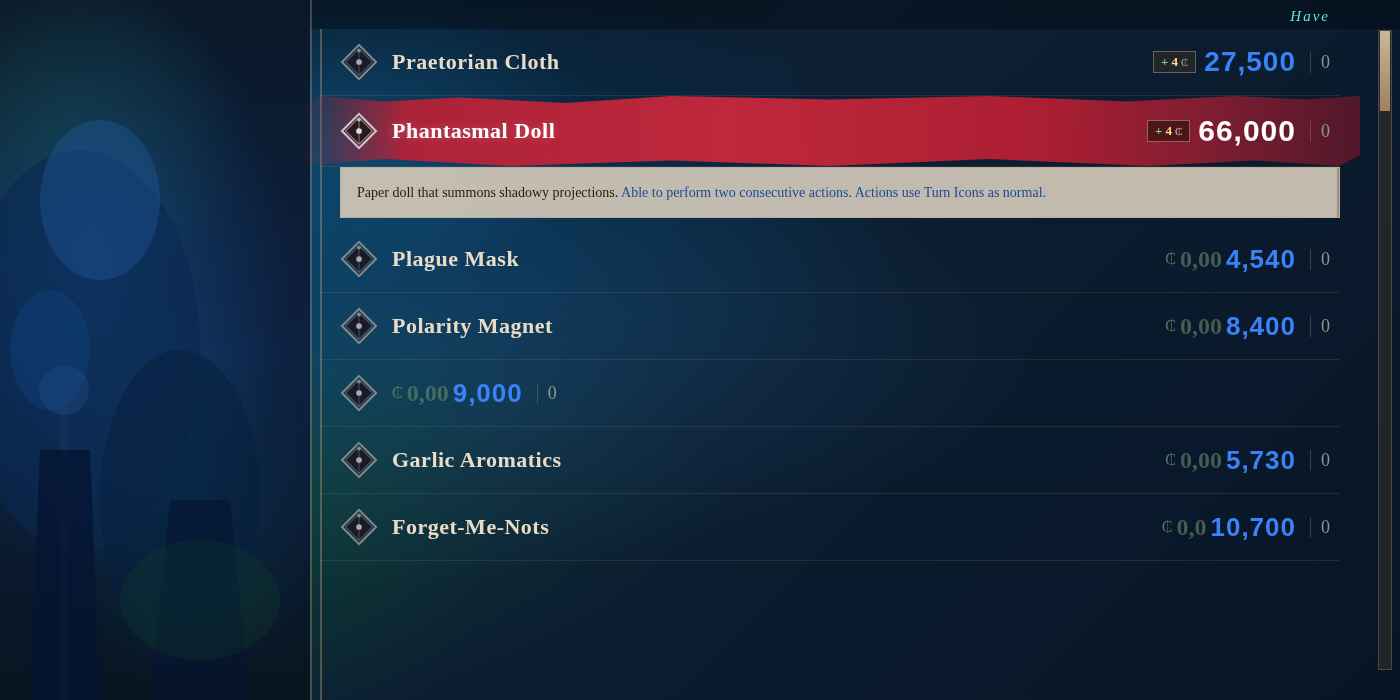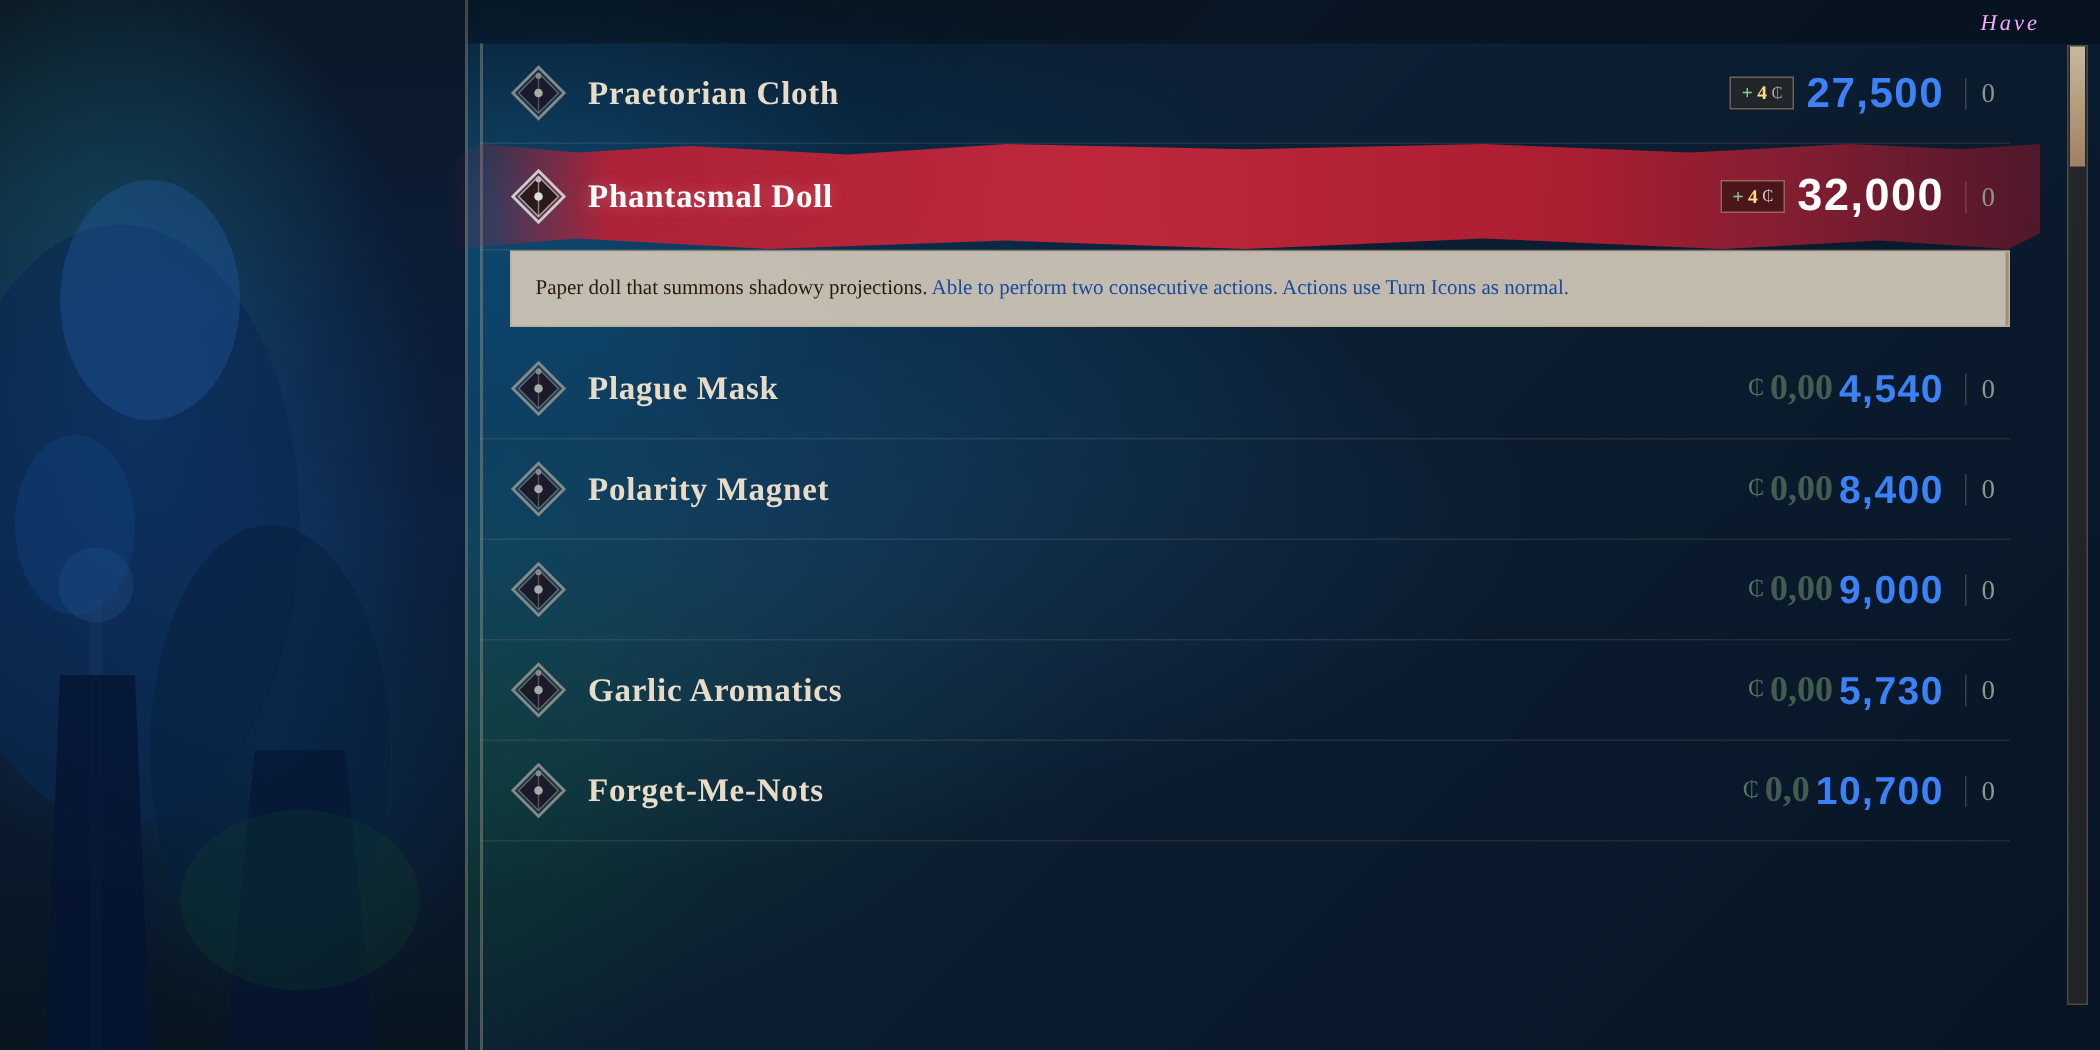--- a/index.html
+++ b/index.html
@@ -44,24 +44,25 @@
 
     
     .header-bar {
       display: flex;
       justify-content: flex-end;
       padding: 8px 40px 4px 0;
       background: rgba(0,0,0,0.3);
     }
 
     .have-label {
-      color: #f0abfc;
+      color: #5eead4;
       font-size: 15px;
       letter-spacing: 2px;
       font-style: italic;
+      margin-right: 30px;
     }
 
     
     .scrollbar-track {
       position: absolute;
       right: 8px;
       top: 30px;
       width: 14px;
       height: 640px;
       background: rgba(60,50,40,0.5);
@@ -95,21 +96,20 @@
     }
 
     
     .item-row {
       display: flex;
       align-items: center;
       padding: 14px 10px 14px 20px;
       border-bottom: 1px solid rgba(180, 160, 130, 0.15);
       position: relative;
       cursor: pointer;
-      justify-content: space-between;
     }
 
     
     .diamond-icon {
       width: 38px;
       height: 38px;
       flex-shrink: 0;
       margin-right: 14px;
       position: relative;
     }
@@ -380,21 +380,21 @@
             <circle cx="20" cy="8" r="2" fill="#bbb"></circle>
           </svg>
         </div>
         <span class="item-name" style="color:#fff; text-shadow: 0 0 10px rgba(255,200,200,0.3);">Phantasmal Doll</span>
         <div class="price-section">
           <div class="qty-badge" style="background:rgba(60,20,20,0.8); border-color:rgba(220,180,150,0.5);">
             <span class="plus">+</span>
             <span class="qty-num">4</span>
             <span style="color:#ccc;font-size:11px;">₵</span>
           </div>
-          <span class="price-main" style="font-size:30px; color:#fff;">32,000</span>
+          <span class="price-main" style="font-size:30px; color:#fff;">66,000</span>
           <span class="have-count">0</span>
         </div>
       </div>
 
       <div class="description-panel">
         <div class="desc-left">
           <p class="desc-text">
             <span>Paper doll that summons shadowy projections. </span><span class="highlight-text">Able to perform two consecutive actions. Actions use Turn Icons as normal.</span>
           </p>
         </div>

